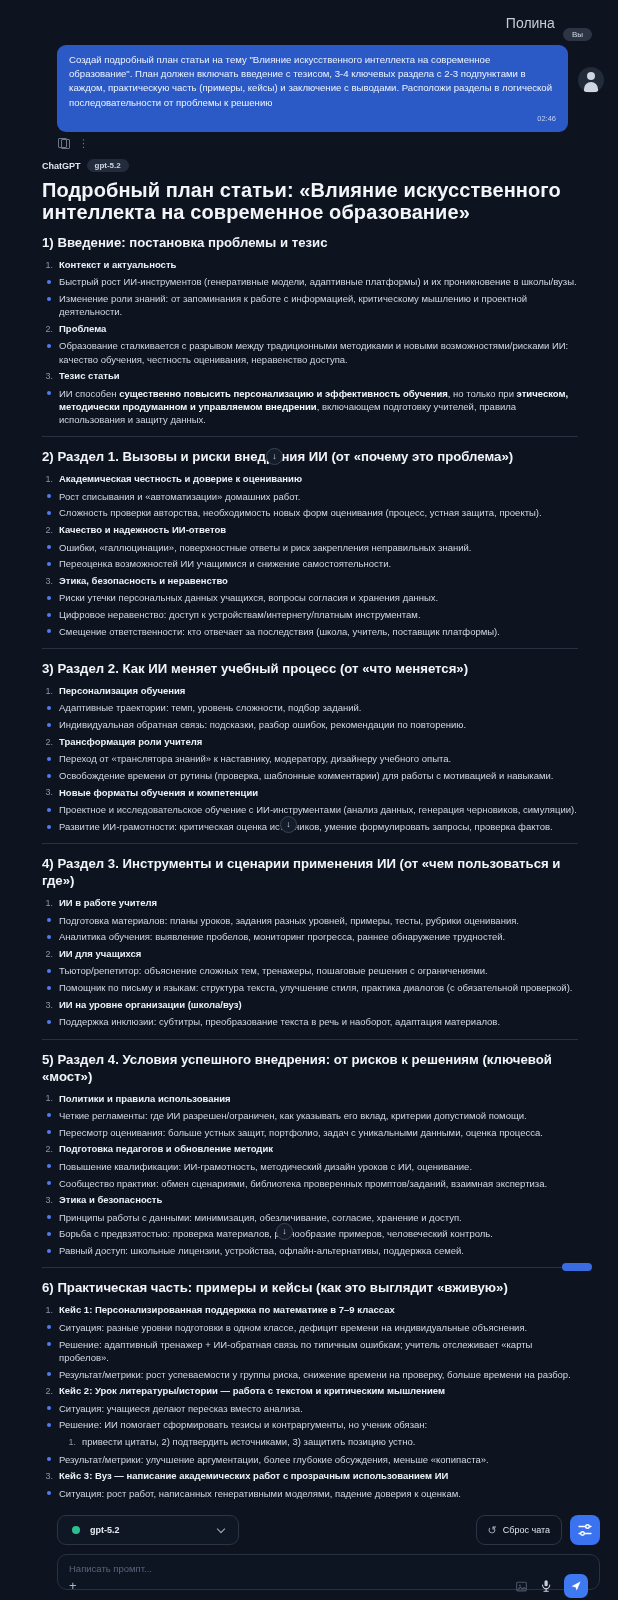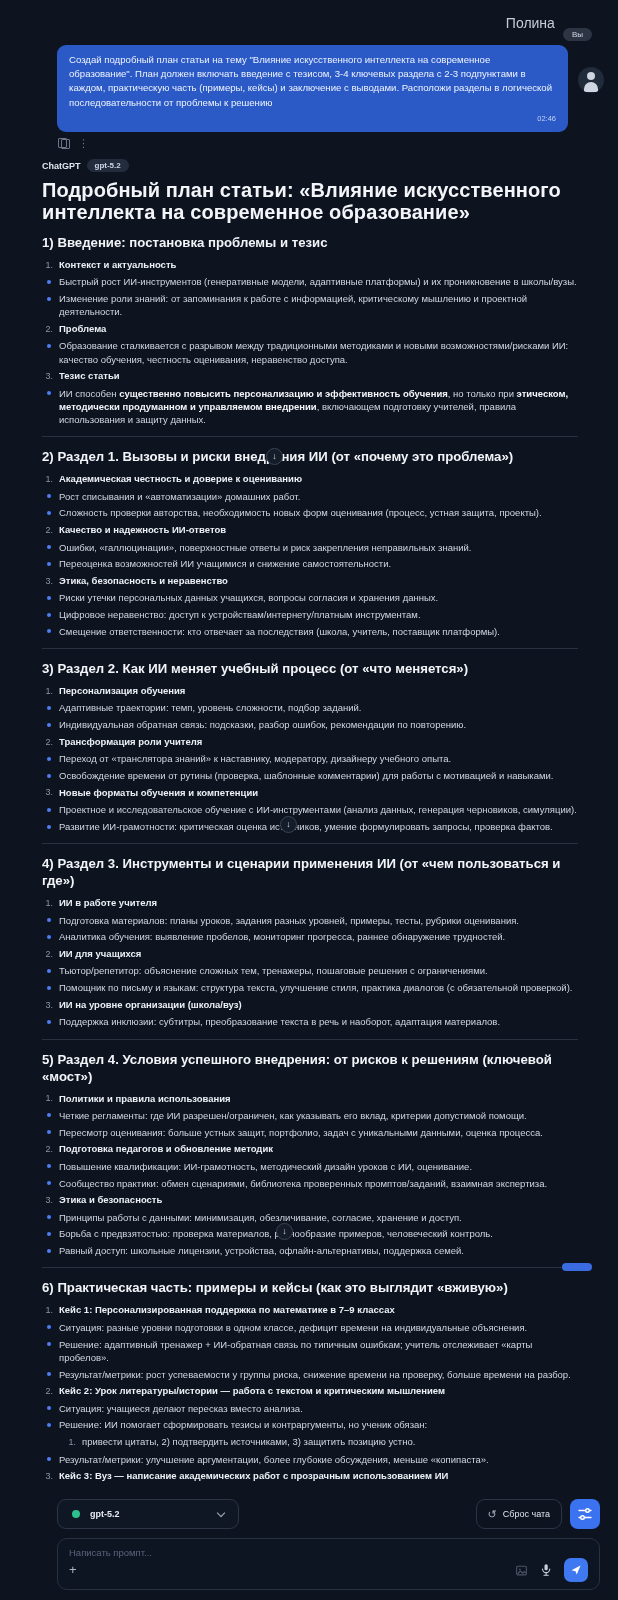--- a/index.html
+++ b/index.html
@@ -52,21 +52,21 @@
   .composer-row1 { display:flex; align-items:center; justify-content:space-between; }
   .model-btn { width:182px; height:30px; background:#0f1624; border:1px solid #2c3546; border-radius:9px;
     display:flex; align-items:center; padding:0 14px; gap:10px; color:#e8ecf2; font-size:9px; font-weight:bold; font-family:inherit; }
   .gdot { width:8px; height:8px; border-radius:50%; background:#2fbf8f; }
   .chev { margin-left:auto; width:6px; height:6px; border-right:1.5px solid #aab2c0; border-bottom:1.5px solid #aab2c0; transform:rotate(45deg); margin-top:-3px; }
   .right-ctl { display:flex; align-items:center; gap:8px; }
   .reset-btn { height:30px; display:flex; align-items:center; gap:6px; background:transparent; border:1px solid #2c3546; border-radius:9px;
     padding:0 11px; color:#dfe4ec; font-size:9px; font-family:inherit; }
   .icon-reset { font-size:11px; color:#aab2c0; }
   .filters-btn { width:30px; height:30px; border-radius:8px; background:#3b72f0; border:none; display:flex; align-items:center; justify-content:center; }
-  .inputbox { margin-top:9px; border:1px solid #283142; background:#0e1522; border-radius:10px; padding:8px 11px 7px 11px; height:52px;
+  .inputbox { margin-top:9px; border:1px solid #283142; background:#0e1522; border-radius:10px; padding:8px 11px 7px 11px; height:36px;
     display:flex; flex-direction:column; justify-content:space-between; }
   .placeholder { font-size:9.5px; color:#59637a; }
   .input-controls { display:flex; align-items:center; }
   .plus-btn { background:none; border:none; color:#aeb6c4; font-size:13px; line-height:12px; padding:0; }
   .input-right { margin-left:auto; display:flex; align-items:center; gap:12px; }
   .send-btn { width:24px; height:24px; border-radius:7px; background:#3f79f2; border:none; display:flex; align-items:center; justify-content:center; }
   svg { display:block; }
 </style>
 </head>
 <body>

